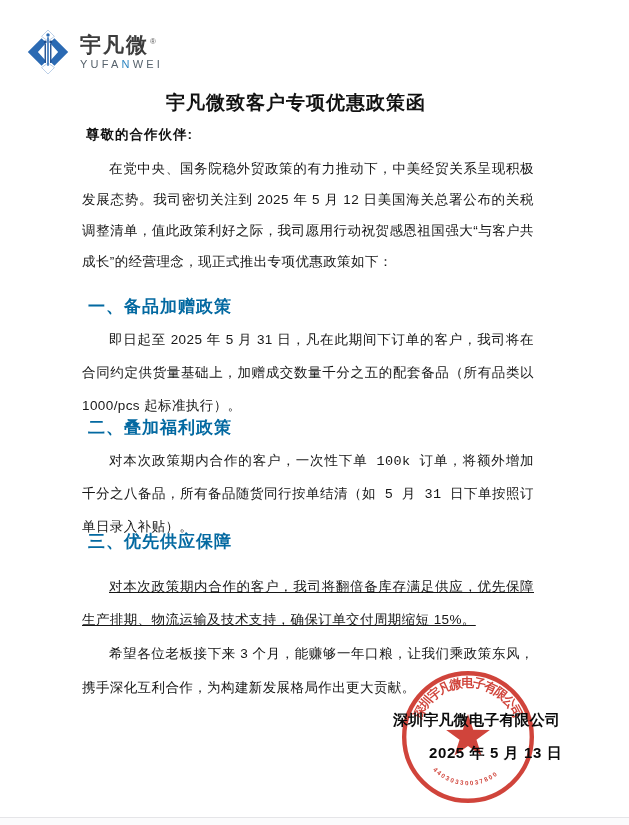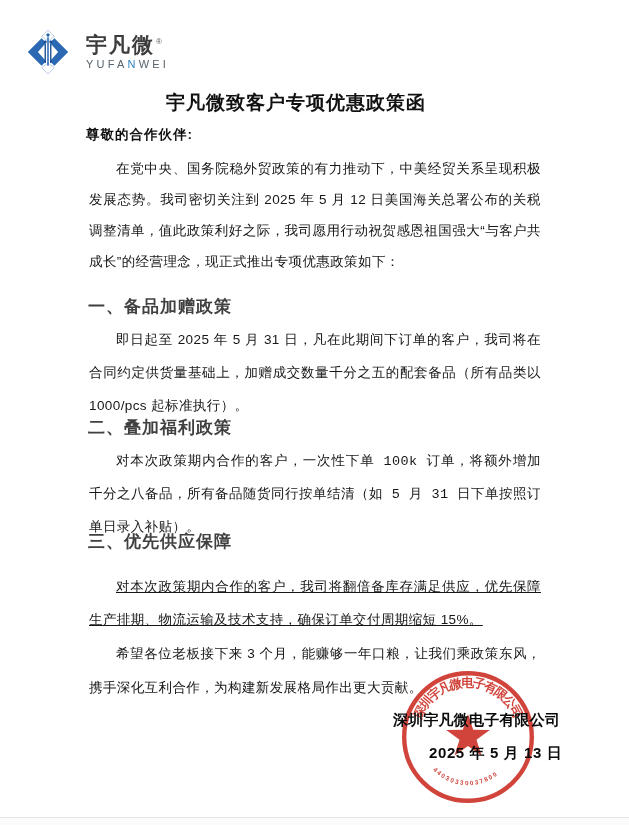--- a/index.html
+++ b/index.html
@@ -4,47 +4,47 @@
 <style>
   * { margin:0; padding:0; box-sizing:border-box; }
   html,body { background:#ffffff; }
   body { font-family:"Liberation Sans","DejaVu Sans",sans-serif; color:#1c1c1c; }
   .page {
     position:relative; width:629px; height:825px; background:#ffffff;
     overflow:hidden; margin:0 auto;
   }
 
   
-  .logo { position:absolute; left:25px; top:30px; display:flex; align-items:center; gap:15px; }
+  .logo { position:absolute; left:25px; top:30px; display:flex; align-items:center; gap:9px; }
   .logo-mark { width:46px; height:44px; }
   .logo-text { display:flex; flex-direction:column; line-height:1; }
   .logo-cn { font-size:21px; font-weight:600; color:#3c3c3c; letter-spacing:2px; position:relative; }
   .logo-reg { font-size:8px; vertical-align:super; color:#5a5a5a; font-weight:400; margin-left:1px; }
   .logo-en { font-size:11px; font-weight:400; letter-spacing:3.2px; color:#56626c; margin-top:4px; }
   .logo-en .n-accent { color:#2e86c1; }
 
   
   .doc-title {
     position:absolute; left:70px; top:90px; width:452px;
     text-align:center; font-size:19px; font-weight:700; color:#111;
     letter-spacing:1px;
   }
   .salutation {
     position:absolute; left:86px; top:126px;
     font-size:13.5px; font-weight:700; color:#111; letter-spacing:1px;
   }
   .para {
-    position:absolute; left:89px; width:452px;
+    position:absolute; left:82px; width:452px;
     font-size:13.5px; line-height:31px; text-align:justify;
     text-indent:2em; color:#161616; letter-spacing:0.4px;
   }
   .para-intro { top:153px; }
   .sec-heading {
     position:absolute; left:88px; width:452px;
-    font-size:17px; font-weight:700; color:#404040; letter-spacing:1px;
+    font-size:17px; font-weight:700; color:#0369a1; letter-spacing:1px;
   }
   .sec-body { line-height:33px; }
   .h1 { top:295px; }  .b1 { top:323px; }
   .h2 { top:416px; }  .b2 { top:445px;font-family:Liberation Mono, monospace; }
   .h3 { top:530px; }  .b3 { top:570px;text-decoration:underline; }
   .para-closing { top:637px; line-height:34px; }
 
   
   .seal { position:absolute; left:400px; top:669px; width:136px; height:136px; opacity:0.92; }
   .sig-company {

